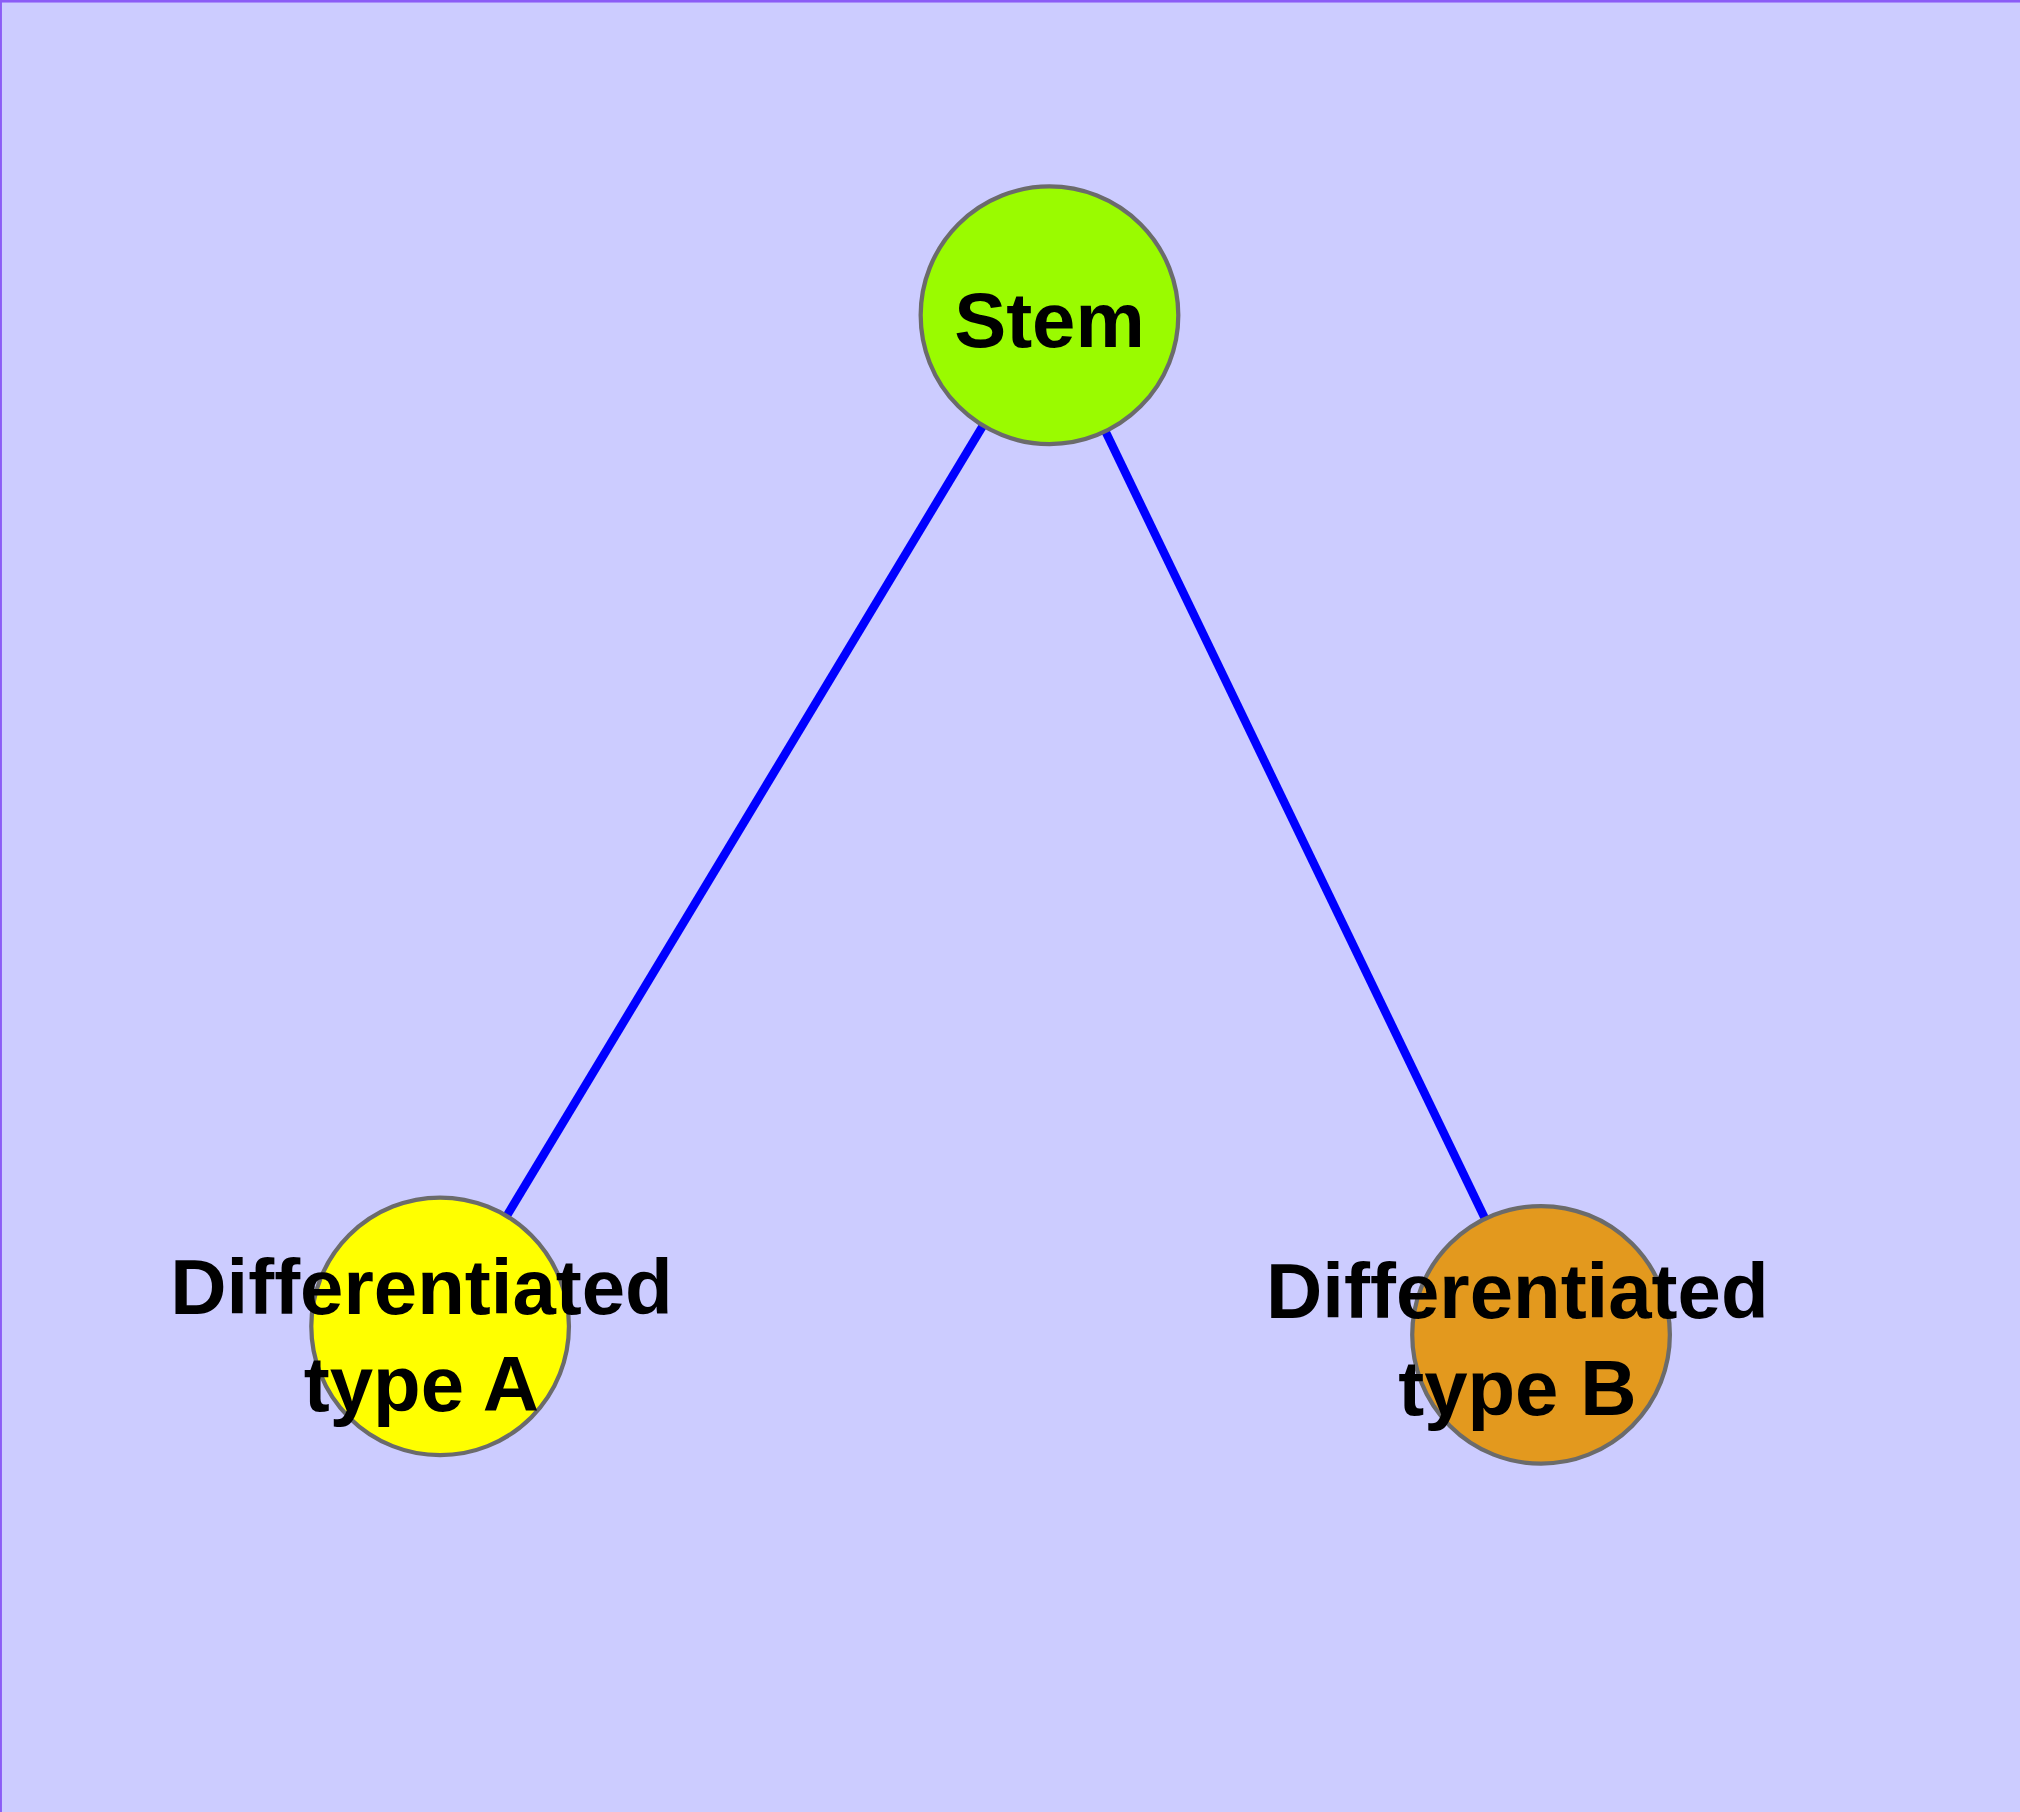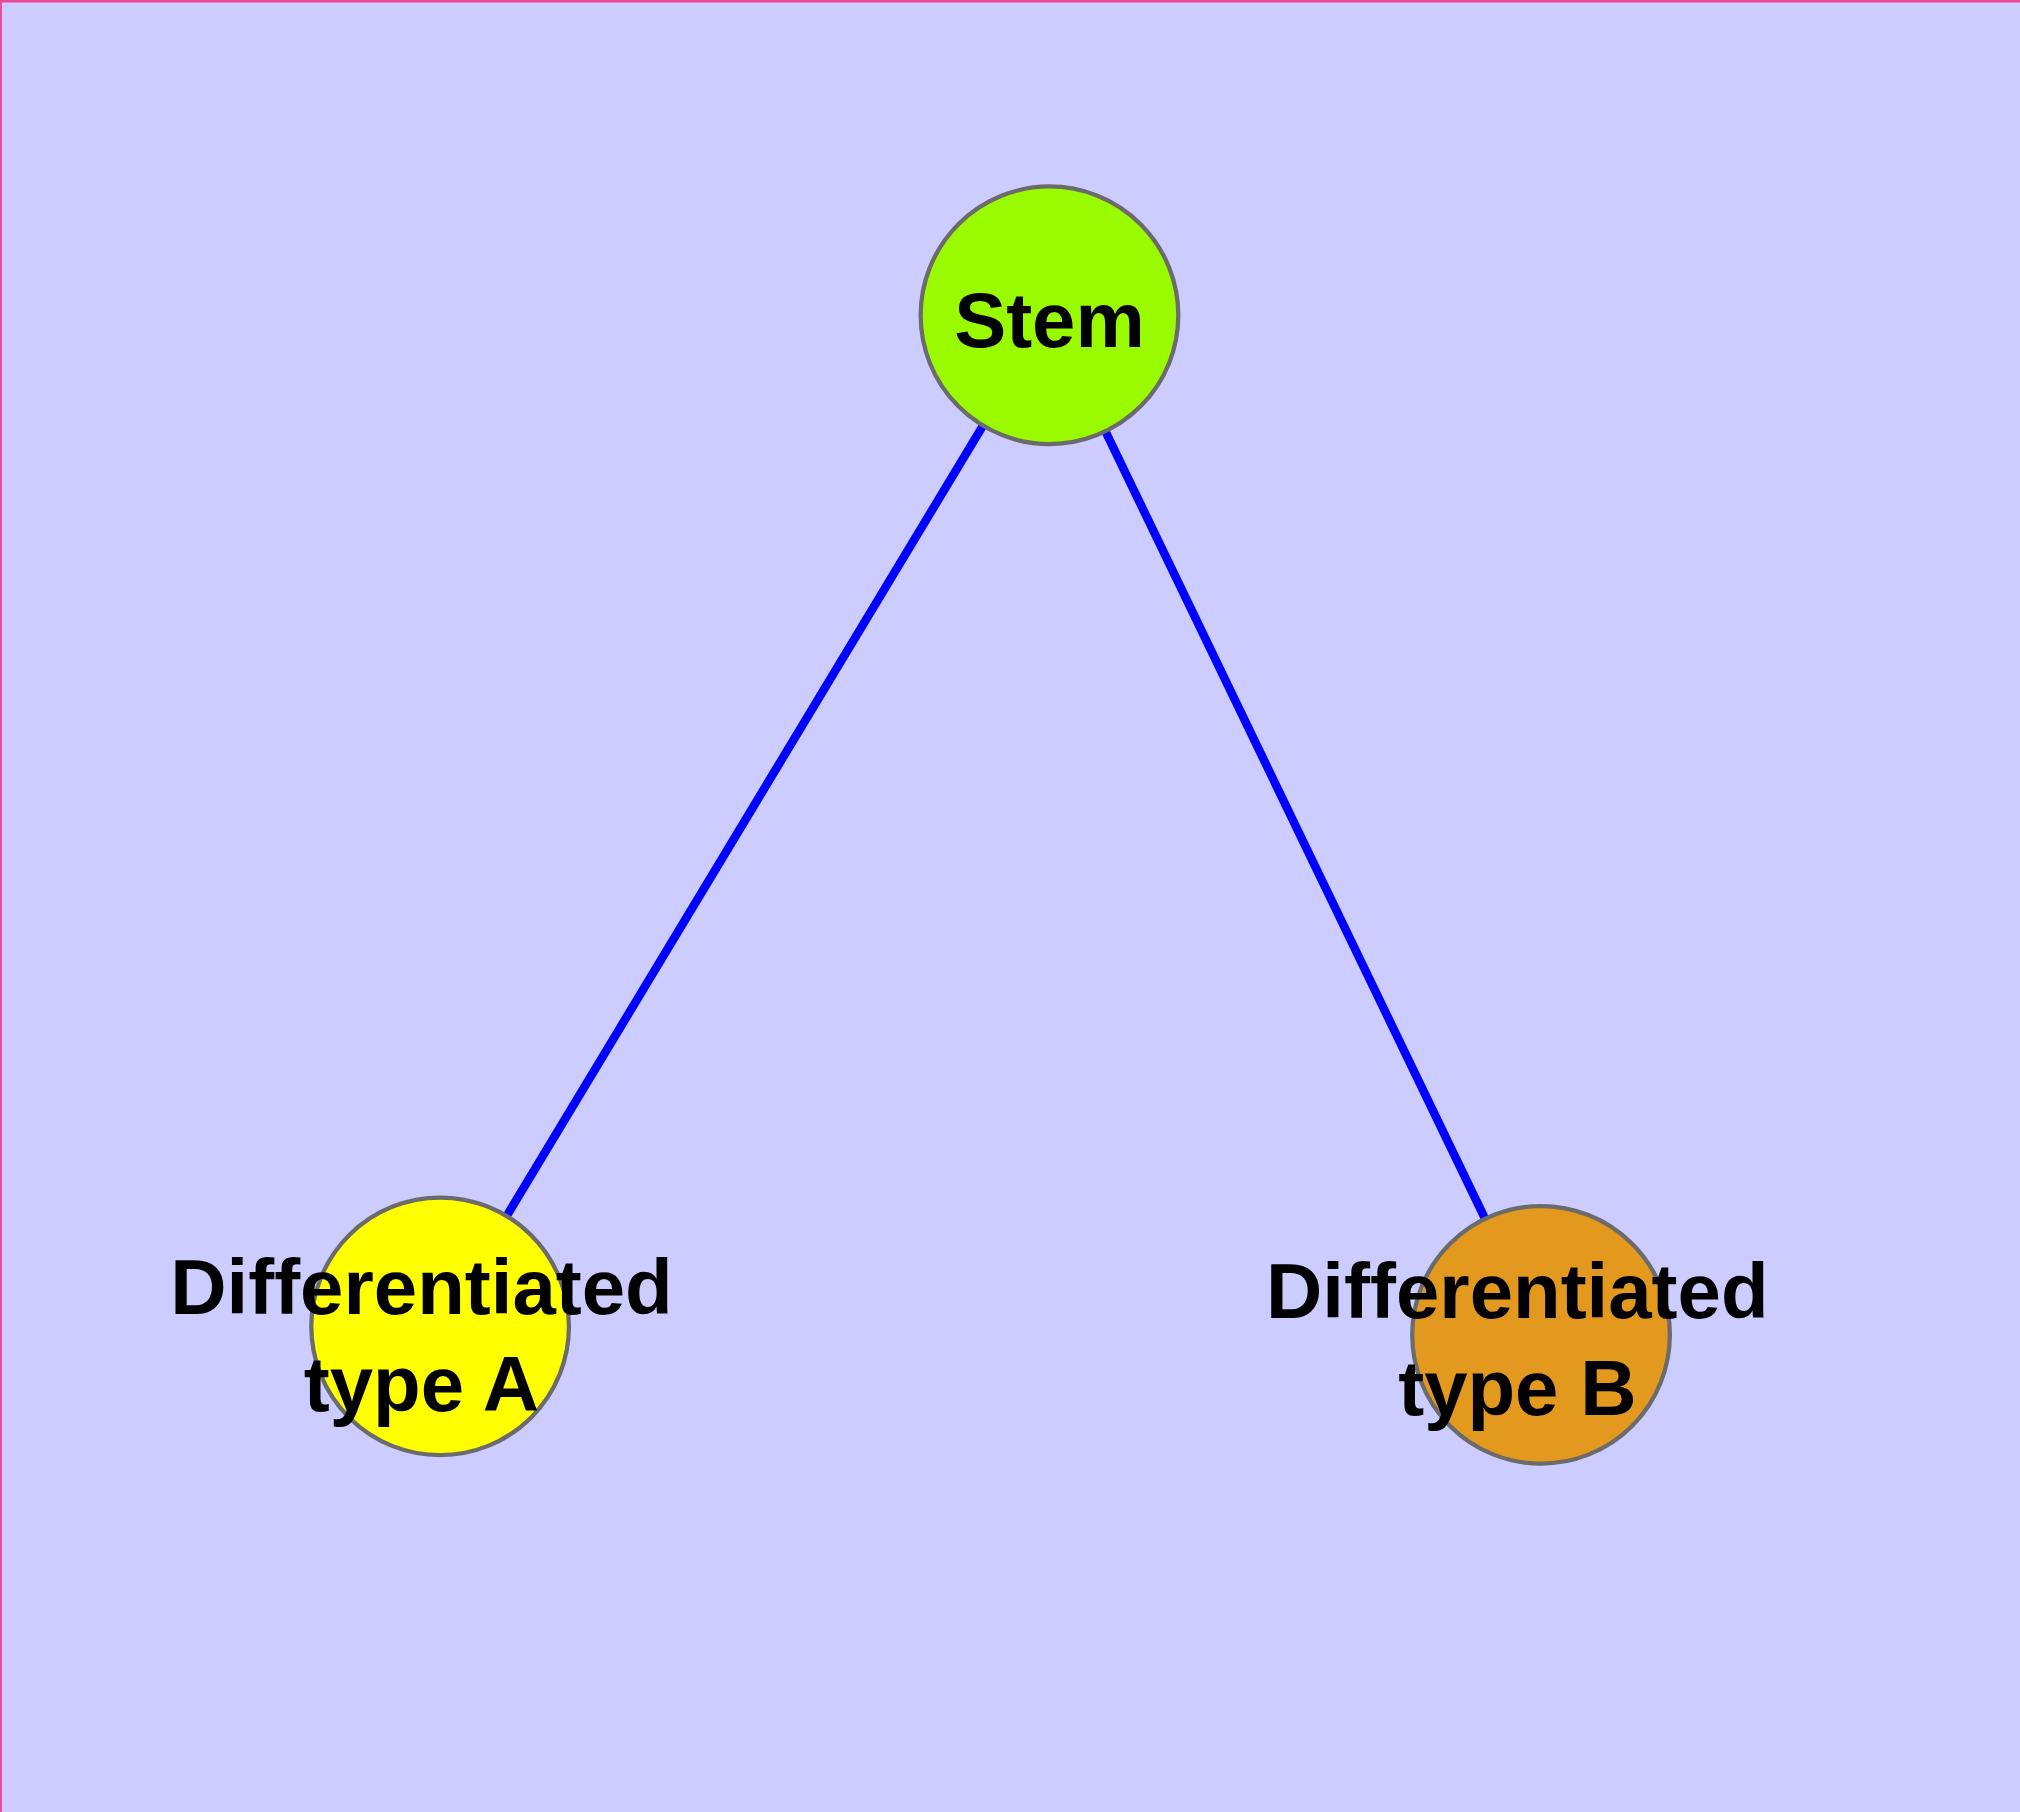--- a/index.html
+++ b/index.html
@@ -4,21 +4,21 @@
 <style>
   html, body {
     margin: 0;
     padding: 0;
     background: #ffffff;
   }
   #stage {
     position: relative;
     width: 2021px;
     height: 1812px;
-    background: #ec4899;
+    background: #8b5cf6;
     overflow: hidden;
   }
   svg#diagram {
     display: block;
     width: 2021px;
     height: 1812px;
   }
   .node-circle {
     stroke-linejoin: round;
   }

